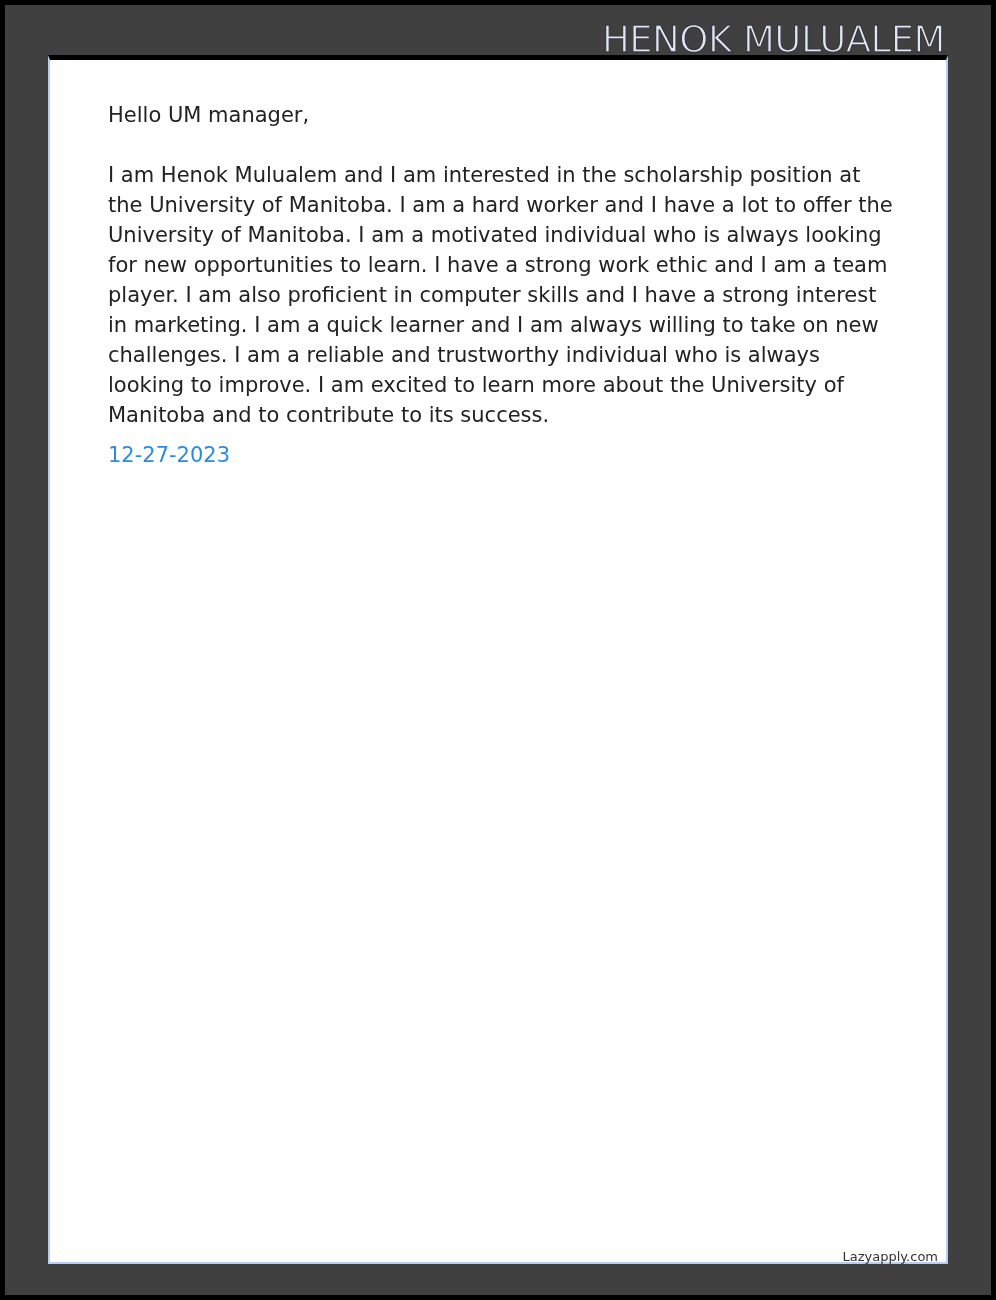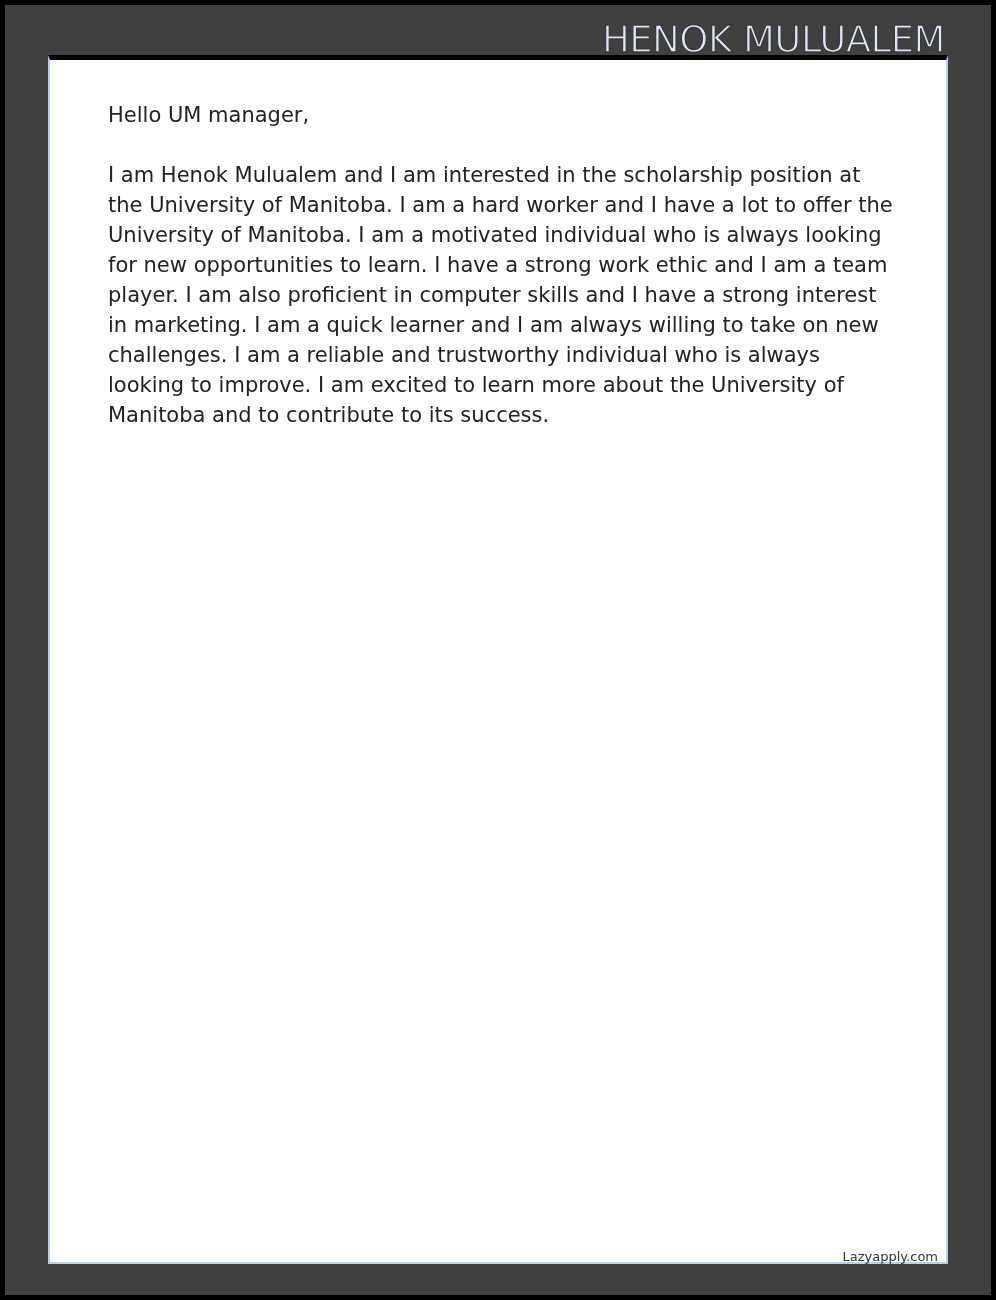--- a/index.html
+++ b/index.html
@@ -15,16 +15,17 @@
 </style>
 </head>
 <body>
 
 <div class="frame">
   <div class="name">HENOK MULUALEM</div>
   <div class="sheet">
     <div class="content">
       <p class="greet">Hello UM manager,</p>
       <p class="body">I am Henok Mulualem and I am interested in the scholarship position at the University of Manitoba. I am a hard worker and I have a lot to offer the University of Manitoba. I am a motivated individual who is always looking for new opportunities to learn. I have a strong work ethic and I am a team player. I am also proficient in computer skills and I have a strong interest in marketing. I am a quick learner and I am always willing to take on new challenges. I am a reliable and trustworthy individual who is always looking to improve. I am excited to learn more about the University of Manitoba and to contribute to its success.</p>
+      <div class="date">12-27-2023</div>
     </div>
     <div class="footer">Lazyapply.com</div>
   </div>
 </div>
 
 </body></html>

